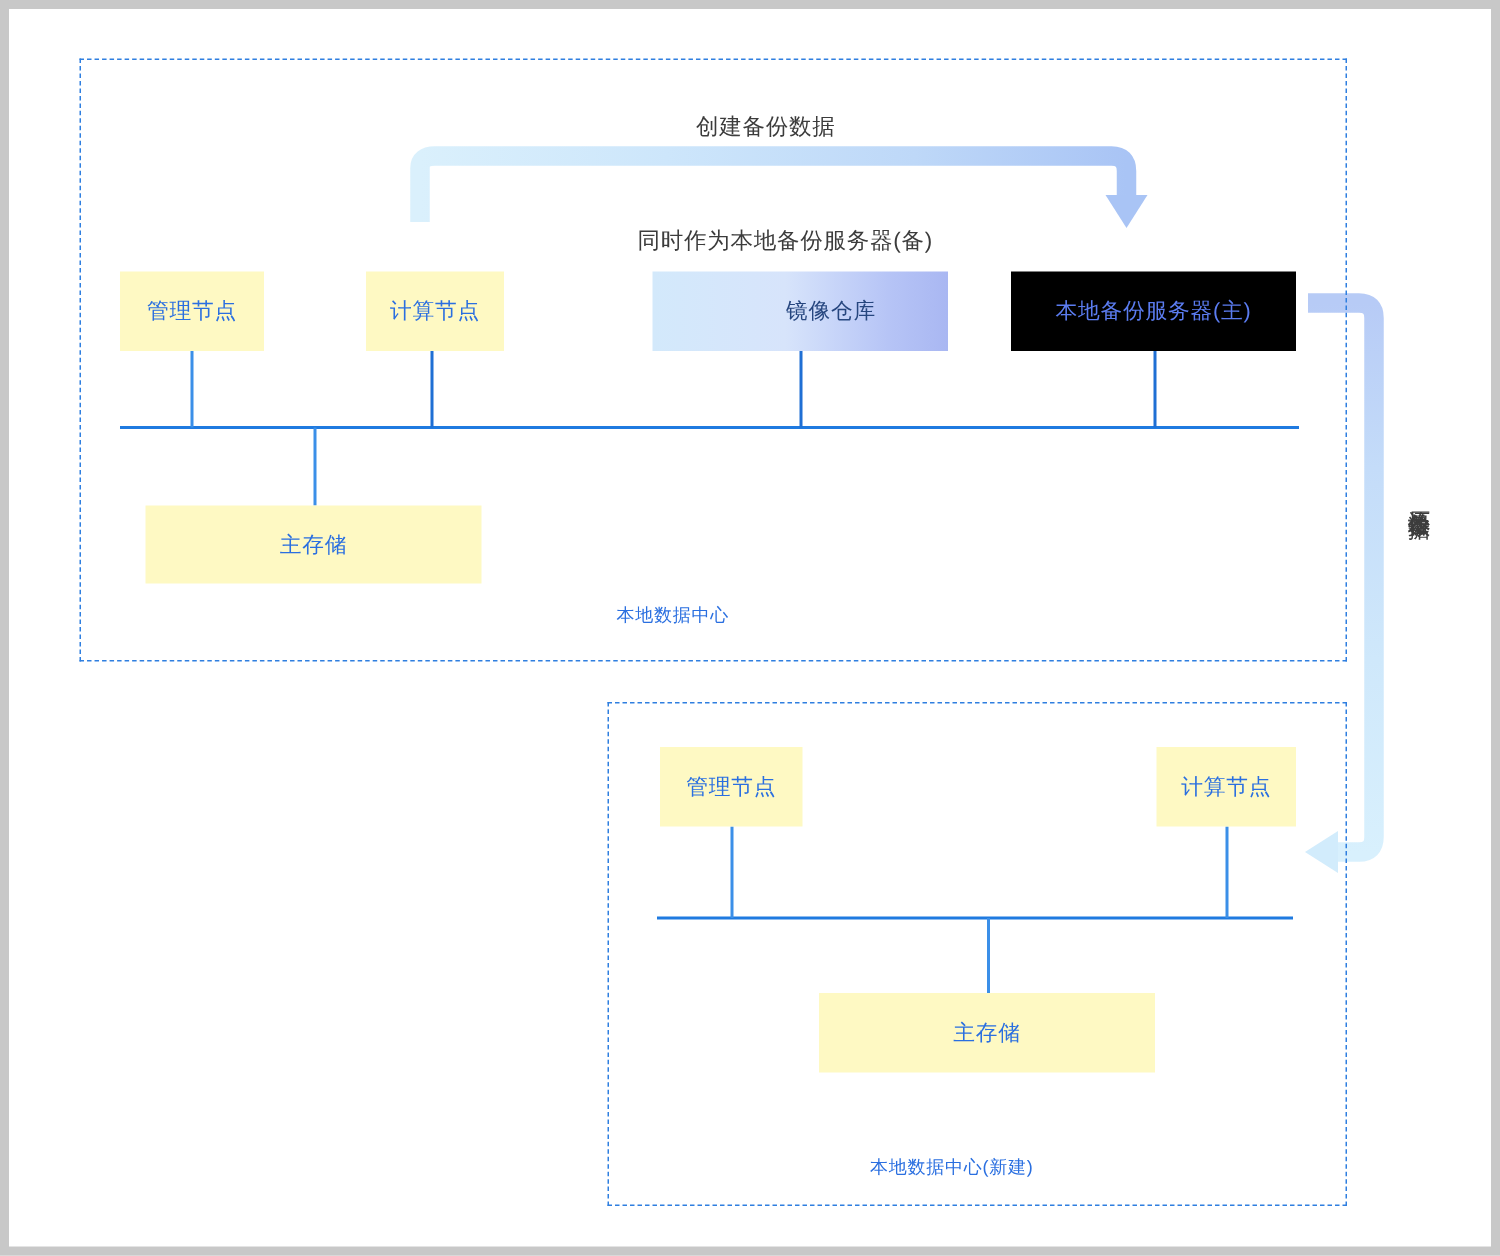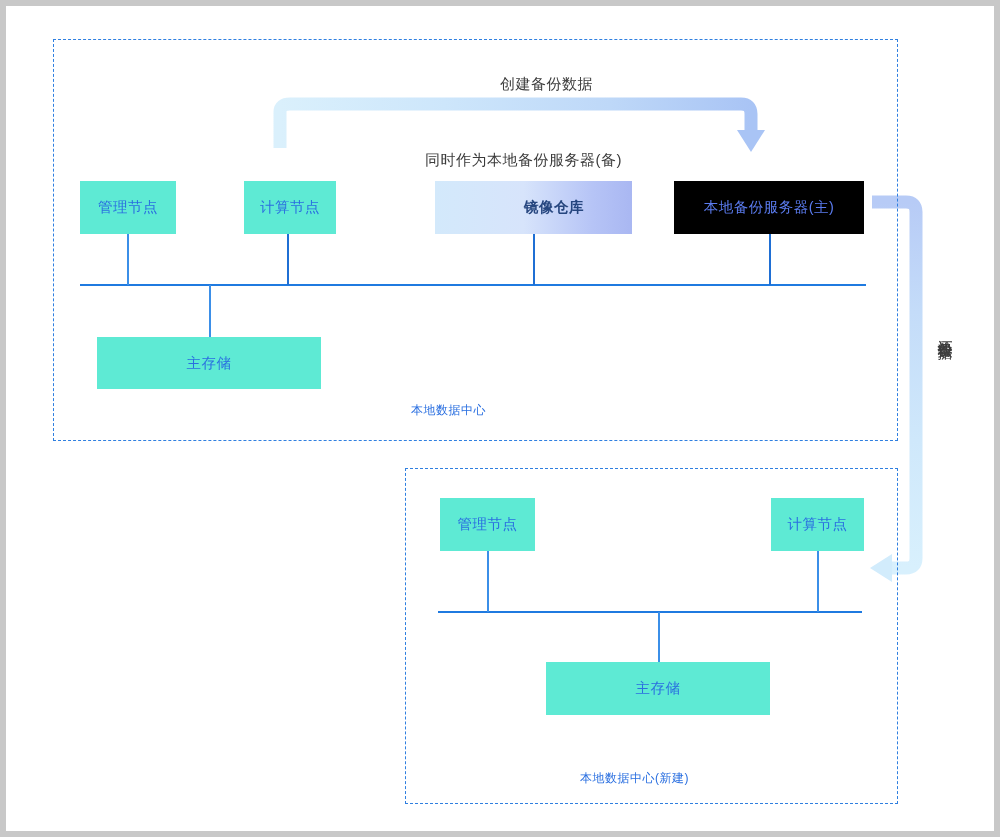--- a/index.html
+++ b/index.html
@@ -45,26 +45,26 @@
   .node {
     position: absolute;
     box-sizing: border-box;
     display: flex;
     align-items: center;
     justify-content: center;
     color: #2a6fe0;
     font-size: 14.5px;
     letter-spacing: 0.5px;
     white-space: nowrap;
-    background: #5eead4;
+    background: #fef9c3;
   }
   .node.registry {
     background: linear-gradient(90deg, #d3e9fb 0%, #d7e4fb 45%, #b6c4f6 80%, #a9b7f2 100%);
     color: #26467f;
-    font-weight: 700;
+    font-weight: 400;
     padding-left: 41px;
   }
   .node.backup-main {
     background: #000000;
     color: #5b7cf0;
   }
 
   
   .line-h {
     position: absolute;
@@ -182,20 +182,20 @@
     <div class="node" style="left:765px; top:492px; width:93px; height:53px;">
       <span>计算节点</span>
     </div>
 
     <div class="node" style="left:540px; top:656px; width:224px; height:53px;">
       <span>主存储</span>
     </div>
 
     <div class="dc-label" style="left:574px; top:764px;">本地数据中心(新建)</div>
 
-    <div class="ann" style="left:458px; top:69px;margin-left:36px;">创建备份数据</div>
+    <div class="ann" style="left:458px; top:69px;">创建备份数据</div>
 
     <div class="ann" style="left:419px; top:145px;">同时作为本地备份服务器(备)</div>
 
     <div class="ann vertical" style="left:929px; top:322px;">还原备份数据</div>
 
   </div>
 </div>
 
 </body></html>

